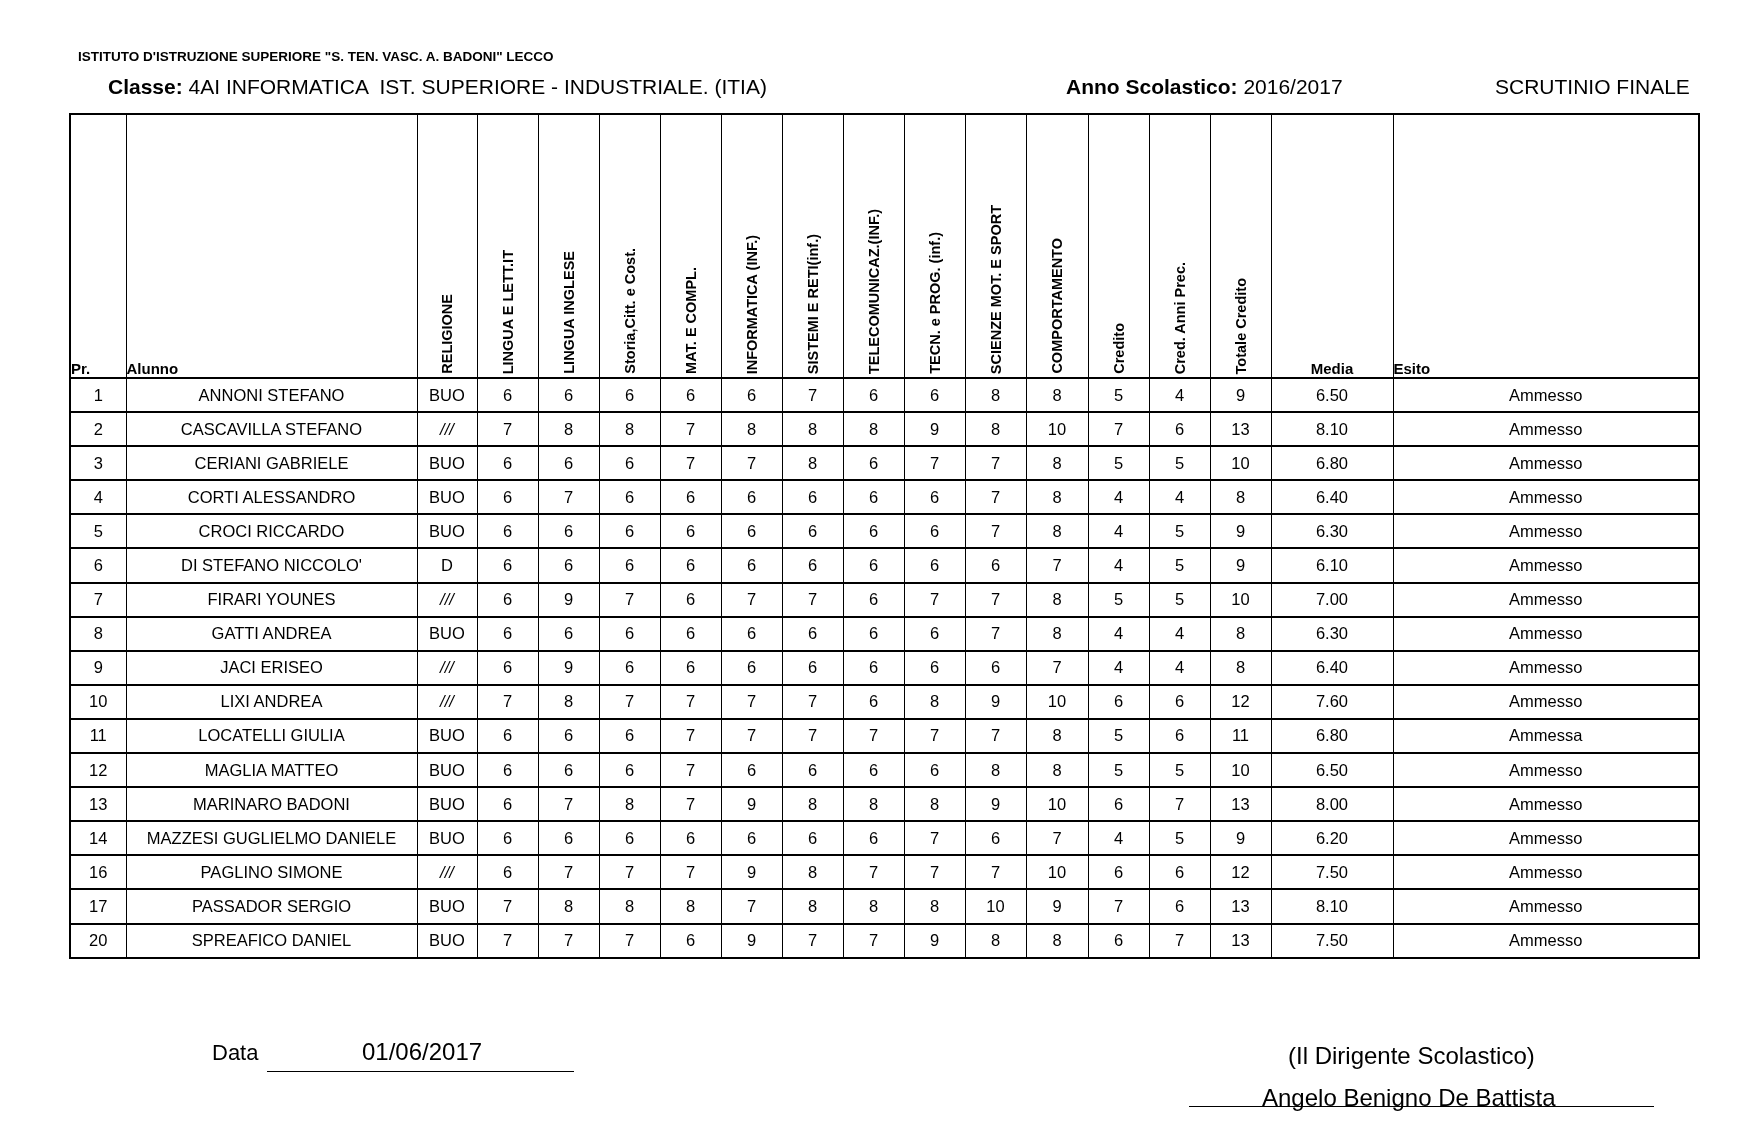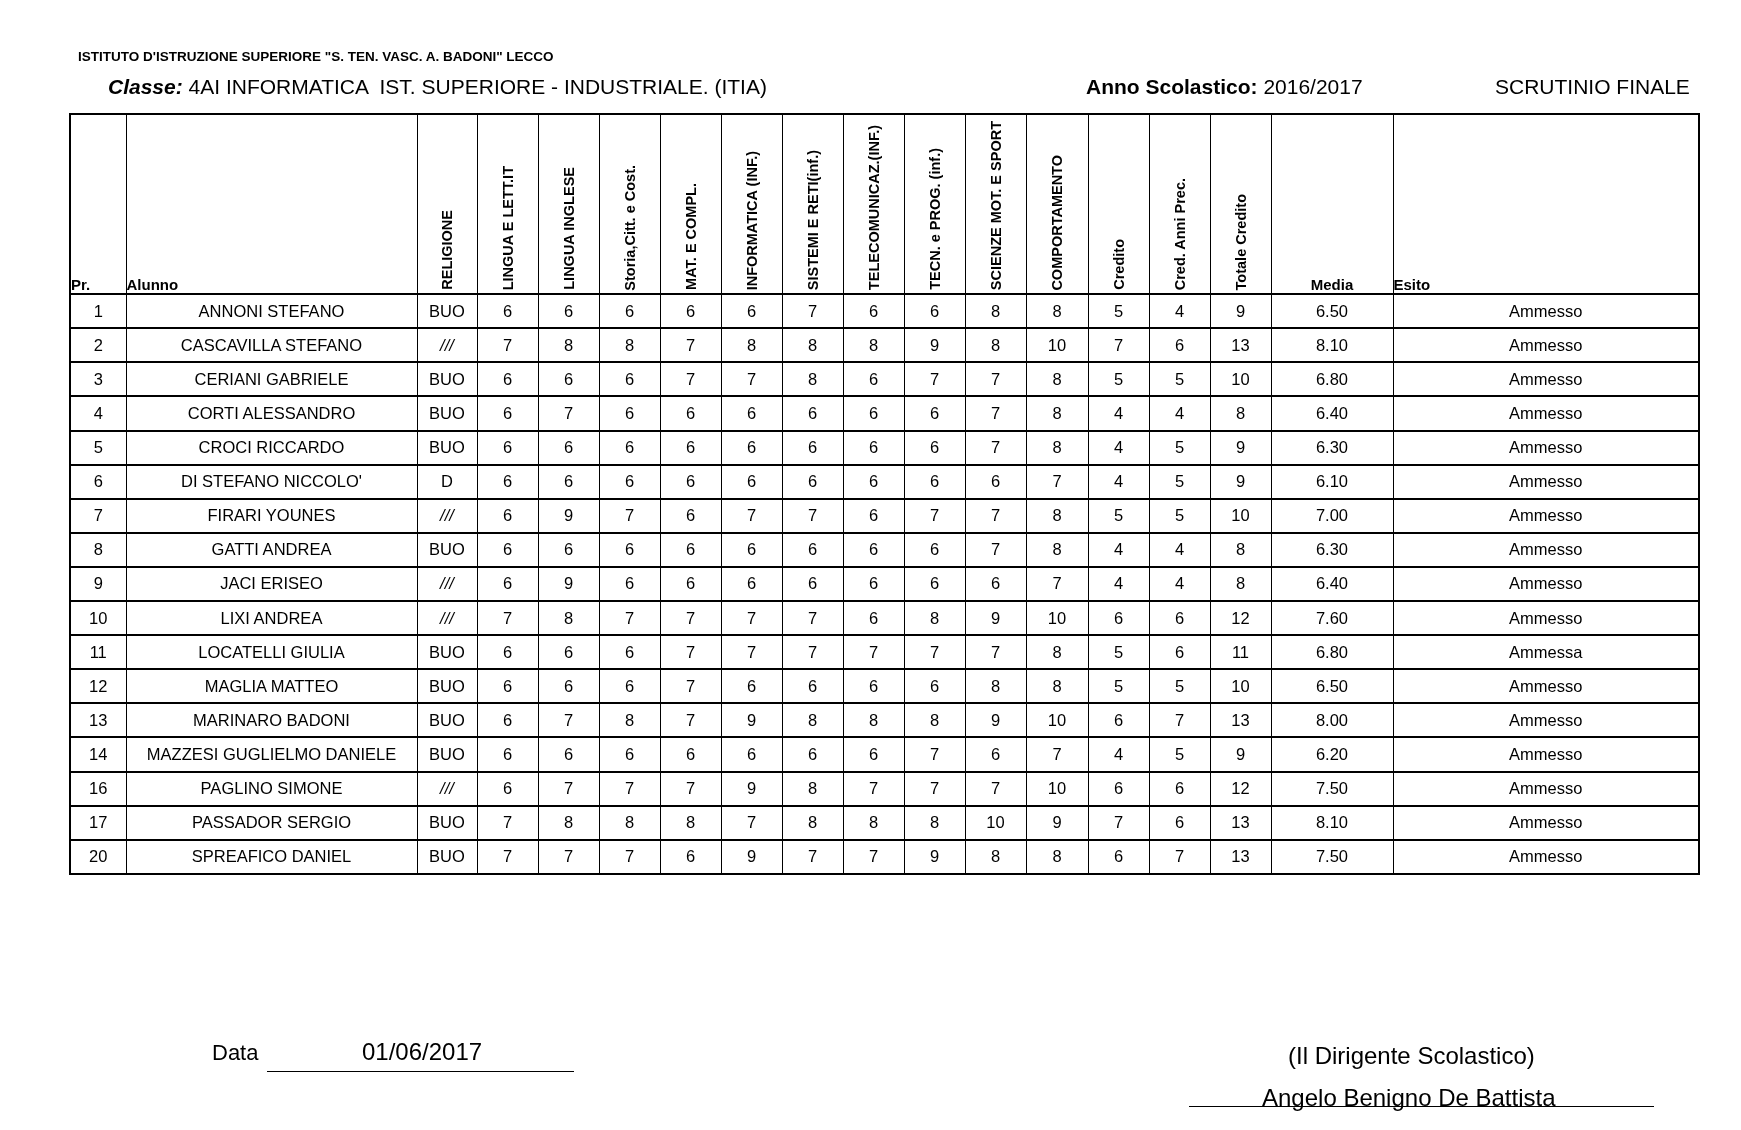--- a/index.html
+++ b/index.html
@@ -1,29 +1,29 @@
 <!DOCTYPE html>
 <html><head>
 <meta charset="utf-8">
 <style>
   html, body { margin:0; padding:0; background:#ffffff; }
   body { width:1741px; height:1130px; position:relative; overflow:hidden;
          font-family:"Liberation Sans", sans-serif; color:#000; }
   .abs { position:absolute; white-space:nowrap; }
   #school { left:78px; top:49px; font-size:13.5px; font-weight:bold; }
   #classe { left:108px; top:75px; font-size:21px; }
-  #classe b { font-weight:bold;font-style:italic; }
+  #classe b { font-weight:bold; }
   #anno { left:1066px; top:75px; font-size:21px; }
-  #anno b { font-weight:bold;margin-left:20px; }
+  #anno b { font-weight:bold; }
   #scrutinio { left:1495px; top:75px; font-size:21px; }
 
   table.grid { position:absolute; left:69px; top:113px; border-collapse:collapse;
                table-layout:fixed; border:2px solid #000; }
   table.grid th, table.grid td { border:1px solid #000; padding:0; overflow:hidden; }
-  table.grid thead tr { height:180px; }
+  table.grid thead tr { height:264px; }
   table.grid thead th { vertical-align:bottom; font-weight:bold; font-size:15px; }
   table.grid tbody tr { height:34.1px; }
   table.grid tbody tr { border-top:2px solid #000; }
   table.grid td { font-size:16.5px; text-align:center; vertical-align:middle; }
   .vert { display:inline-block; writing-mode:vertical-rl; transform:rotate(180deg);
           font-size:14.5px; font-weight:bold; padding-bottom:6px; white-space:nowrap; }
   th.left { text-align:left; padding-left:3px; padding-bottom:3px; }
   th.center { padding-bottom:3px; }
   td.pr { text-align:left; vertical-align:top; padding-left:2px; padding-top:3px; font-size:16px; }
   td.name { text-align:left; padding-left:4px; }

